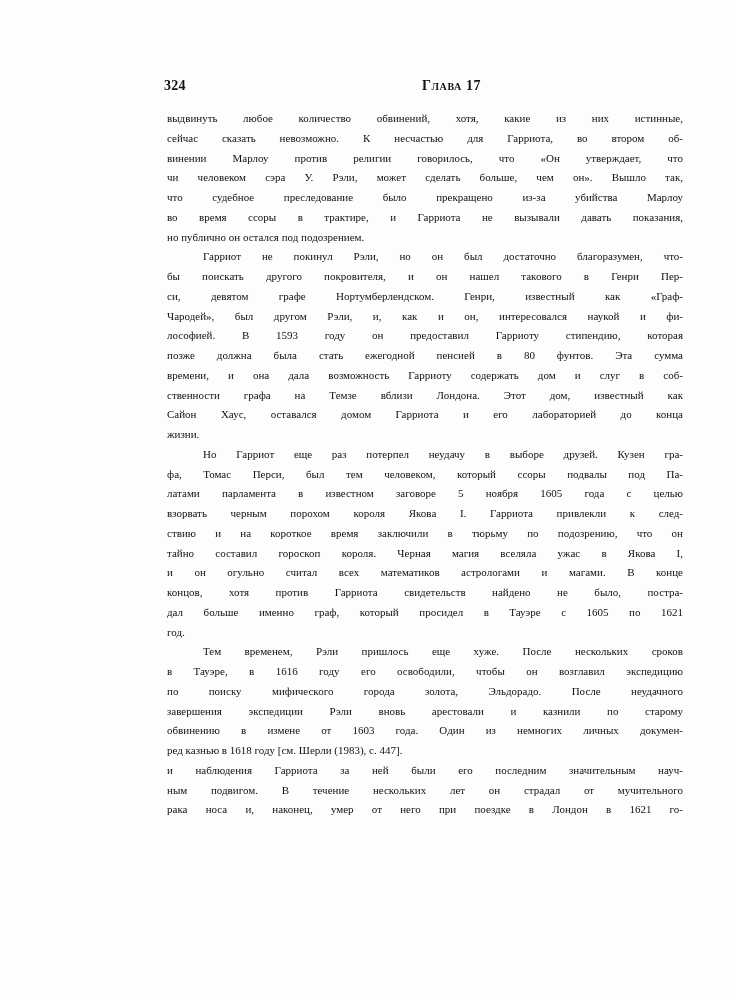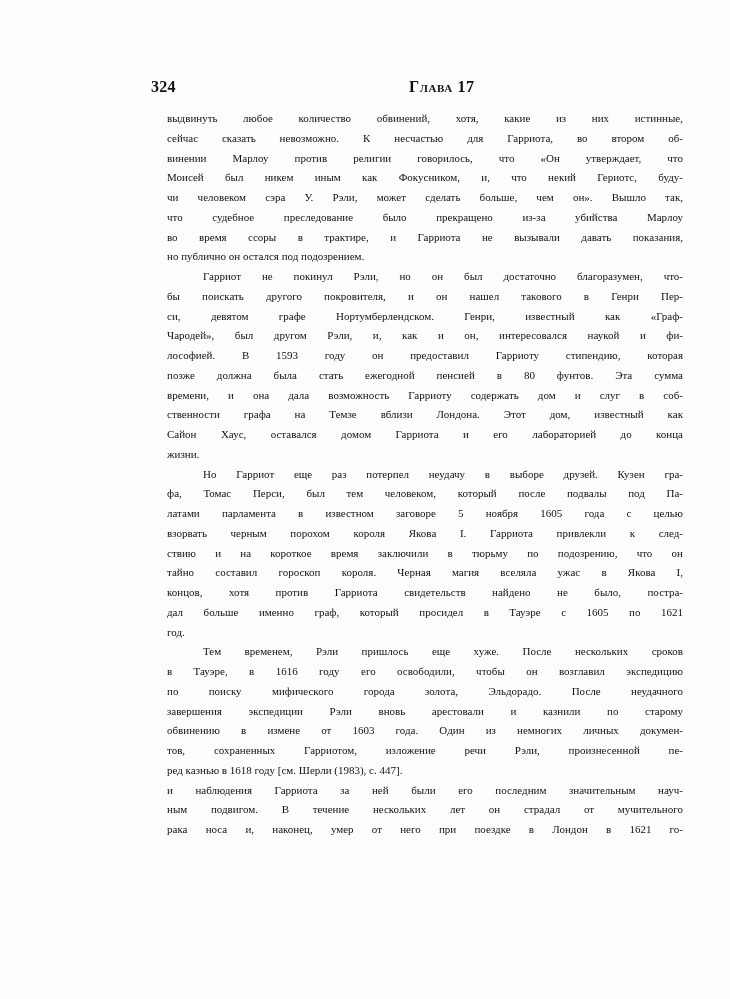--- a/index.html
+++ b/index.html
@@ -17,25 +17,25 @@
     }
     .page {
       position: absolute;
       left: 0; top: 0;
       width: 730px; height: 999px;
       background: #fcfdfc;
     }
     .running-head {
       position: absolute;
       top: 78px;
-      left: 151px;
+      left: 164px;
       width: 516px;
       height: 20px;
       font-family: "Liberation Serif", serif;
-      font-size: 16px;
+      font-size: 14px;
     }
     .page-number {
       position: absolute;
       left: 0;
       top: 0;
       font-weight: bold;
       letter-spacing: 0.2px;
     }
     .chapter-title {
       position: absolute;
@@ -76,21 +76,20 @@
     <span class="page-number">324</span>
     <span class="chapter-title">Глава 17</span>
   </div>
 
   <div class="text-block">
 
     <div>
       <span class="line">выдвинуть любое количество обвинений, хотя, какие из них истинные,</span>
       <span class="line">сейчас сказать невозможно. К несчастью для Гарриота, во втором об-</span>
       <span class="line">винении Марлоу против религии говорилось, что «Он утверждает, что</span>
-      <span class="line">Моисей был никем иным как Фокусником, и, что некий Гериотс, буду-</span>
       <span class="line">чи человеком сэра У. Рэли, может сделать больше, чем он». Вышло так,</span>
       <span class="line">что судебное преследование было прекращено из-за убийства Марлоу</span>
       <span class="line">во время ссоры в трактире, и Гарриота не вызывали давать показания,</span>
       <span class="line last">но публично он остался под подозрением.</span>
     </div>
 
     <div>
       <span class="line indent">Гарриот не покинул Рэли, но он был достаточно благоразумен, что-</span>
       <span class="line">бы поискать другого покровителя, и он нашел такового в Генри Пер-</span>
       <span class="line">си, девятом графе Нортумберлендском. Генри, известный как «Граф-</span>
@@ -98,37 +97,37 @@
       <span class="line">лософией. В 1593 году он предоставил Гарриоту стипендию, которая</span>
       <span class="line">позже должна была стать ежегодной пенсией в 80 фунтов. Эта сумма</span>
       <span class="line">времени, и она дала возможность Гарриоту содержать дом и слуг в соб-</span>
       <span class="line">ственности графа на Темзе вблизи Лондона. Этот дом, известный как</span>
       <span class="line">Сайон Хаус, оставался домом Гарриота и его лабораторией до конца</span>
       <span class="line last">жизни.</span>
     </div>
 
     <div>
       <span class="line indent">Но Гарриот еще раз потерпел неудачу в выборе друзей. Кузен гра-</span>
-      <span class="line">фа, Томас Перси, был тем человеком, который после подвалы под Па-</span>
+      <span class="line">фа, Томас Перси, был тем человеком, который ссоры подвалы под Па-</span>
       <span class="line">латами парламента в известном заговоре 5 ноября 1605 года с целью</span>
       <span class="line">взорвать черным порохом короля Якова I. Гарриота привлекли к след-</span>
       <span class="line">ствию и на короткое время заключили в тюрьму по подозрению, что он</span>
       <span class="line">тайно составил гороскоп короля. Черная магия вселяла ужас в Якова I,</span>
+      <span class="line">и он огульно считал всех математиков астрологами и магами. В конце</span>
       <span class="line">концов, хотя против Гарриота свидетельств найдено не было, постра-</span>
       <span class="line">дал больше именно граф, который просидел в Тауэре с 1605 по 1621</span>
       <span class="line last">год.</span>
     </div>
 
     <div>
       <span class="line indent">Тем временем, Рэли пришлось еще хуже. После нескольких сроков</span>
       <span class="line">в Тауэре, в 1616 году его освободили, чтобы он возглавил экспедицию</span>
       <span class="line">по поиску мифического города золота, Эльдорадо. После неудачного</span>
       <span class="line">завершения экспедиции Рэли вновь арестовали и казнили по старому</span>
       <span class="line">обвинению в измене от 1603 года. Один из немногих личных докумен-</span>
-      <span class="line">тов, сохраненных Гарриотом, изложение речи Рэли, произнесенной пе-</span>
       <span class="line last">ред казнью в 1618 году [см. Шерли (1983), с. 447].</span>
     </div>
 
     <div>
       <span class="line">и наблюдения Гарриота за ней были его последним значительным науч-</span>
       <span class="line">ным подвигом. В течение нескольких лет он страдал от мучительного</span>
       <span class="line">рака носа и, наконец, умер от него при поездке в Лондон в 1621 го-</span>
     </div>
   </div>
 </div>

